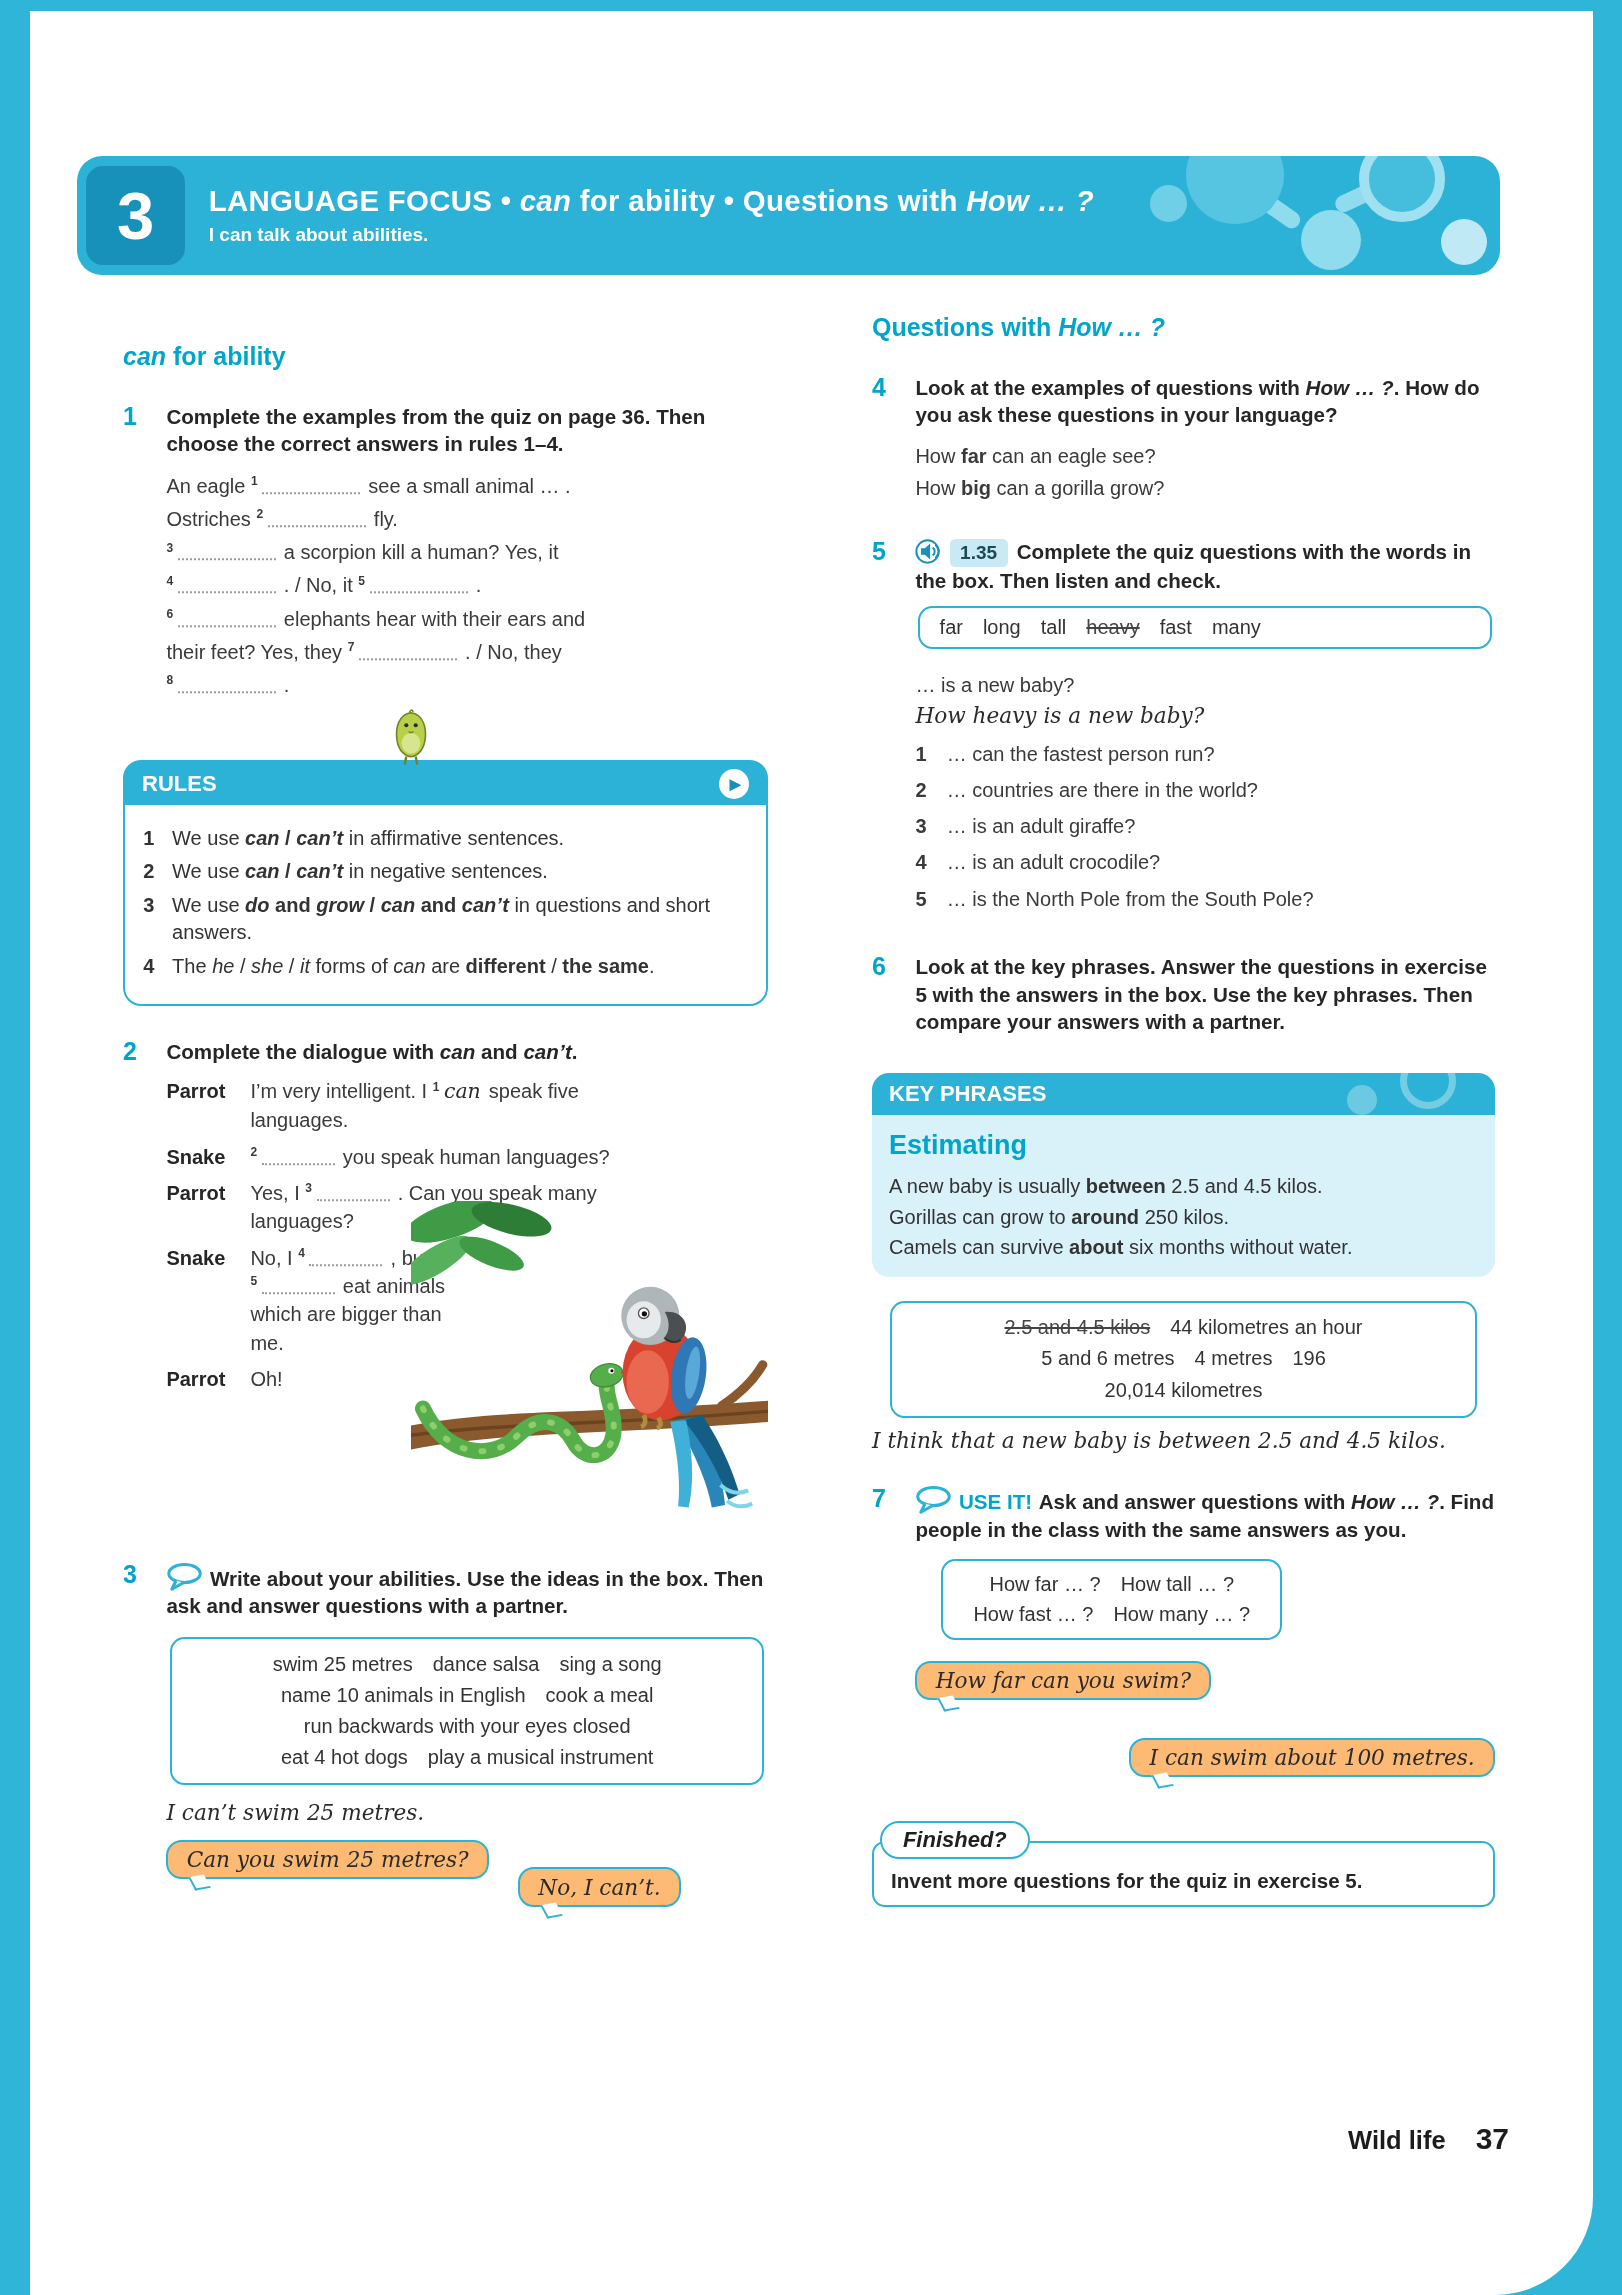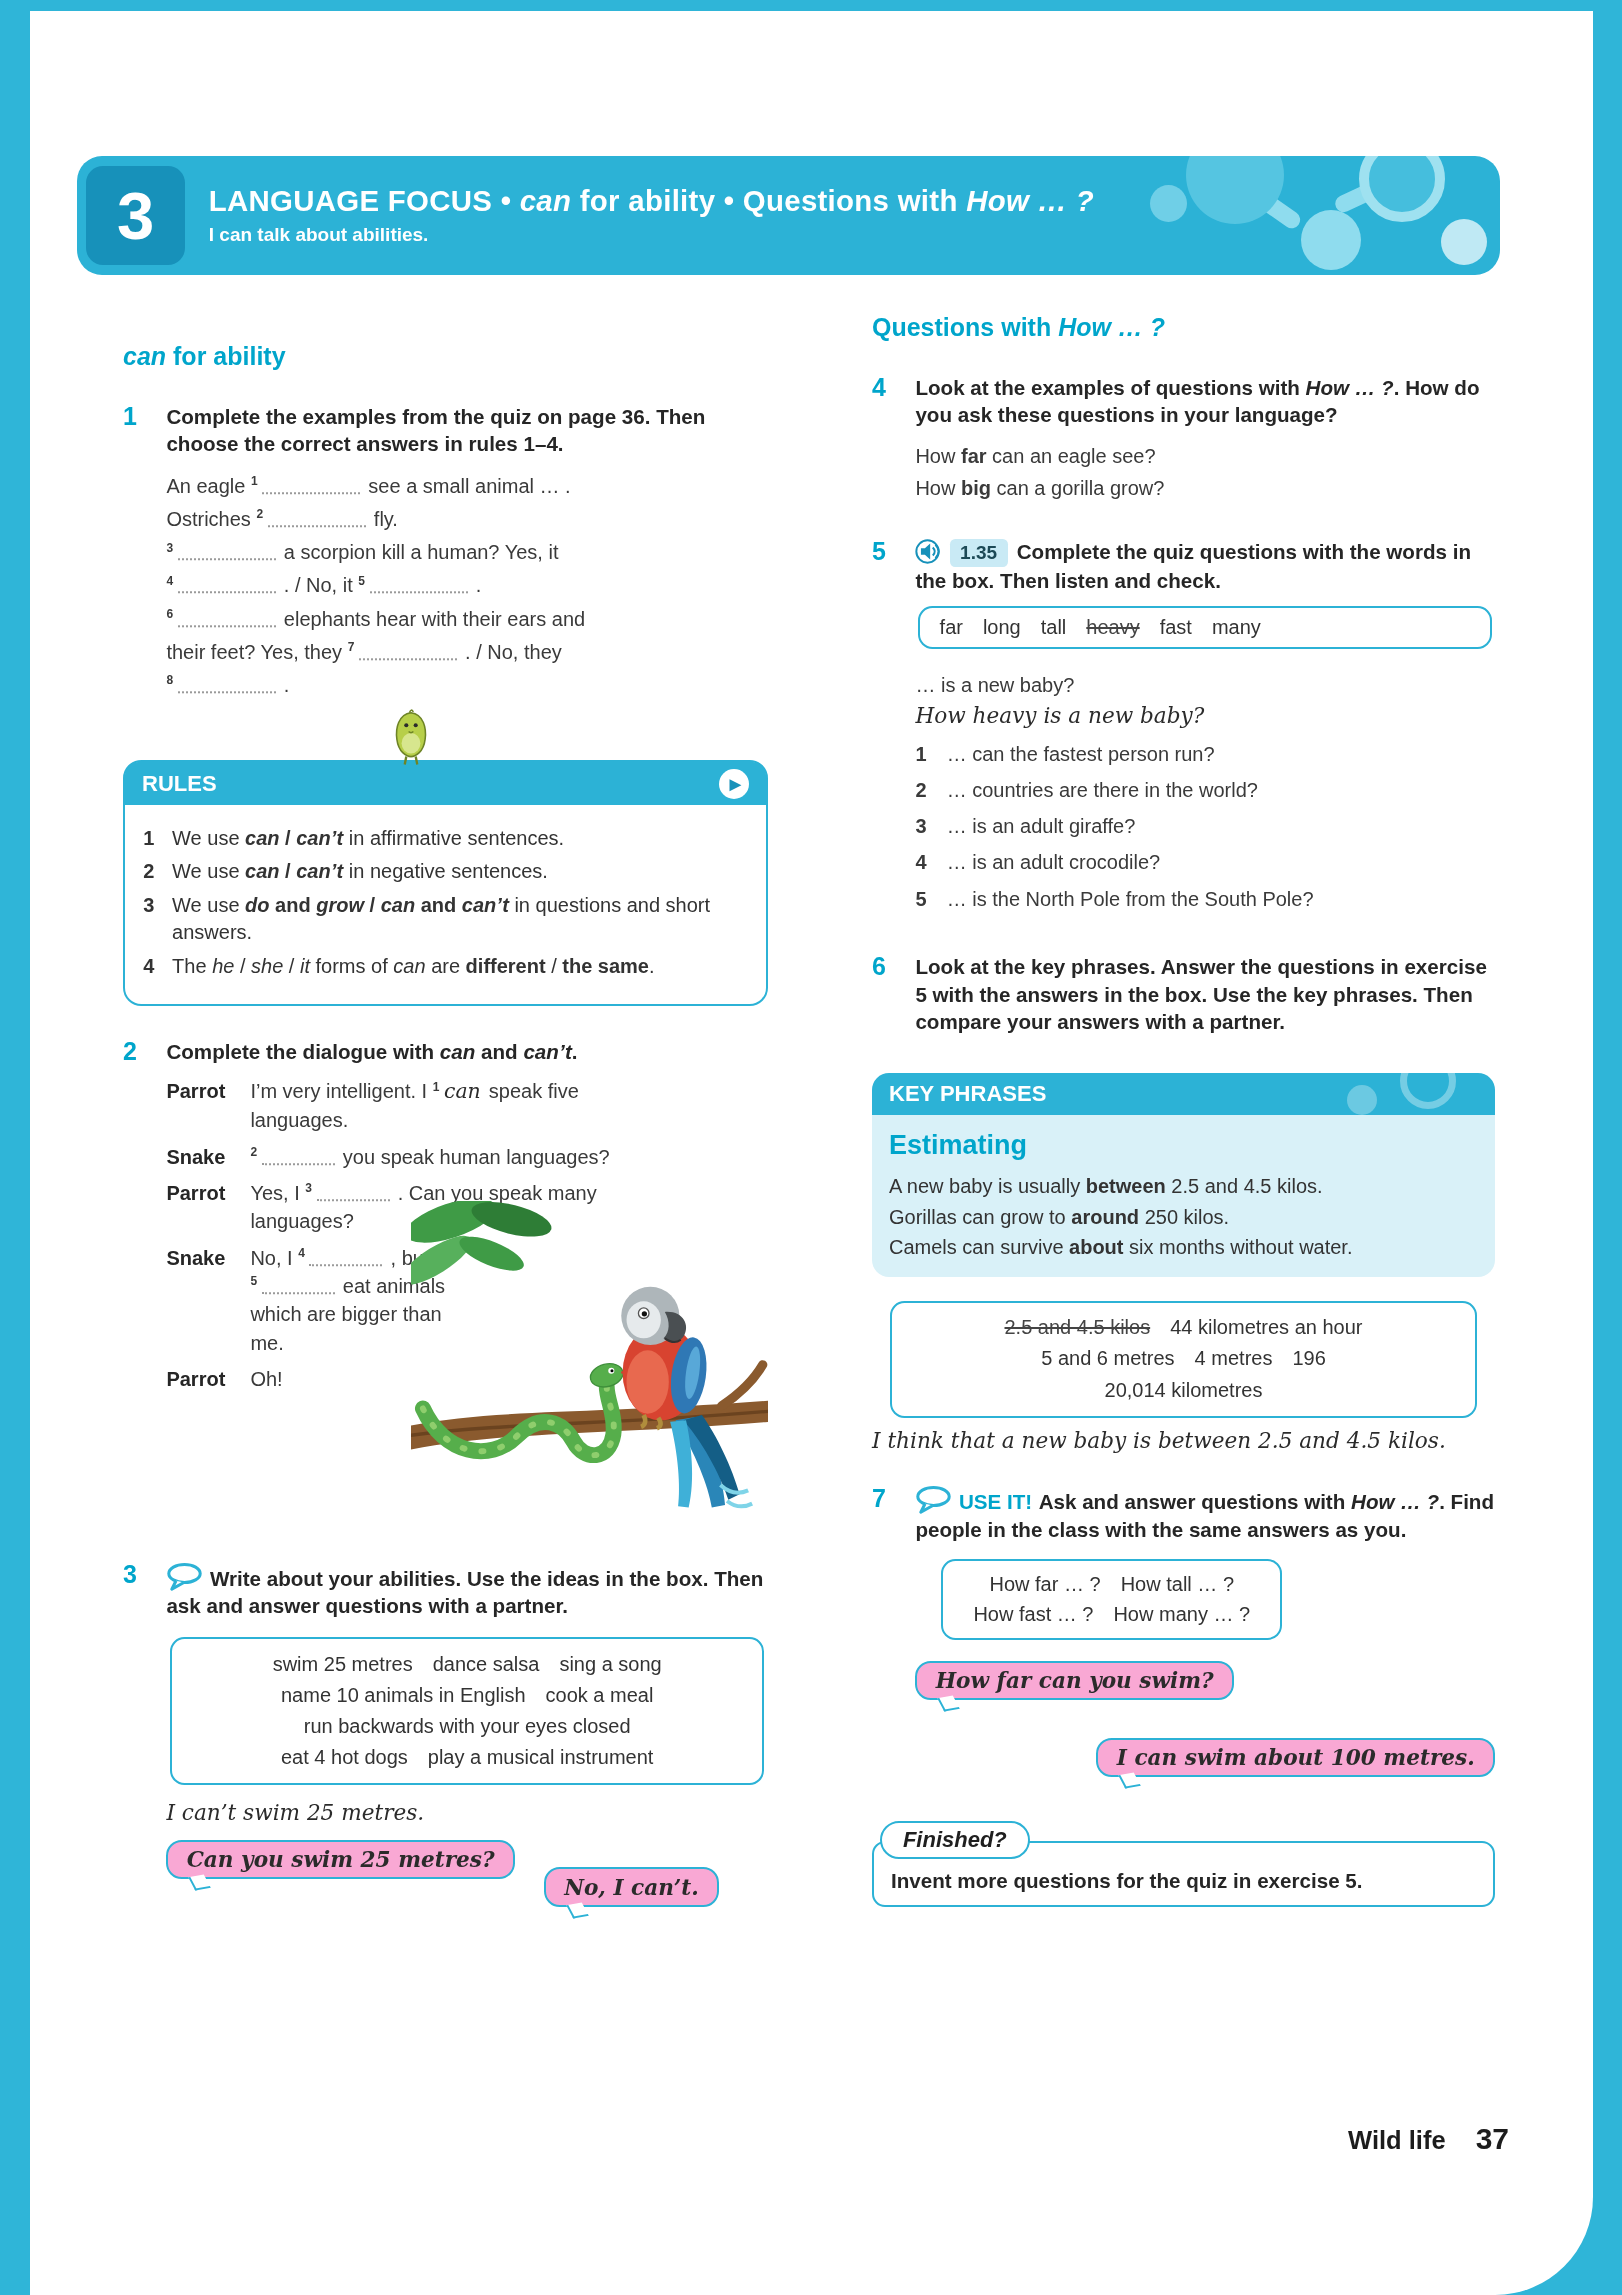--- a/index.html
+++ b/index.html
@@ -82,21 +82,21 @@
   .tealbox { border:2.3px solid #2cb2d6; border-radius:14.4px; background:#fff; }
   .ideas { margin:17px 3.9px 15.7px; padding:10.5px 9.2px; text-align:center; font-size:20px; line-height:1.54; }
   .wordbox { margin:5.2px 2.6px 21px; padding:7.9px 19.6px; font-size:20px; }
   .ansbox { margin:23.6px 18.3px 10.5px; padding:9.2px 13px; text-align:center; font-size:20px; line-height:1.58; }
   .qbox { margin:15.7px 0 21px 26px; padding:7.9px 30px; text-align:center; font-size:20px; line-height:1.52; width:fit-content; }
 
   .hand, .bubble { font-family:"DejaVu Serif", serif; font-style:italic; font-size:21.6px; color:#2b2b2b; }
   .hand-line { margin:10.5px 0 14.4px; }
 
   .bubble { position:relative; display:inline-block; border:2.3px solid #2cb2d6;
-    border-radius:15.7px; padding:5.2px 18.3px; background:#f9a8d4;font-weight:bold; }
+    border-radius:15.7px; padding:5.2px 18.3px; background:#fdba74; }
   .bubble::after { content:""; position:absolute; left:23.6px; bottom:-13px; width:13px; height:13px;
     background:#fff; border-right:2.3px solid #2cb2d6; border-bottom:2.3px solid #2cb2d6;
     transform:rotate(62deg) skewX(-18deg); }
   .bubrow { display:flex; gap:29px; align-items:flex-start; margin-top:10.5px; }
   .bub-offset { margin-top:27.5px; }
 
   .bub-icon { display:inline-block; width:37px; height:29px; vertical-align:-5.2px; margin-right:6.5px; }
   .audio-svg { display:inline-block; width:29px; height:25px; vertical-align:-4.6px; }
   .chip { display:inline-block; background:#c9eaf5; color:#1c4956; font-weight:700;
     border-radius:5.2px; padding:1.3px 10.5px; margin:0 9.2px 0 5.2px; font-size:19px; }

